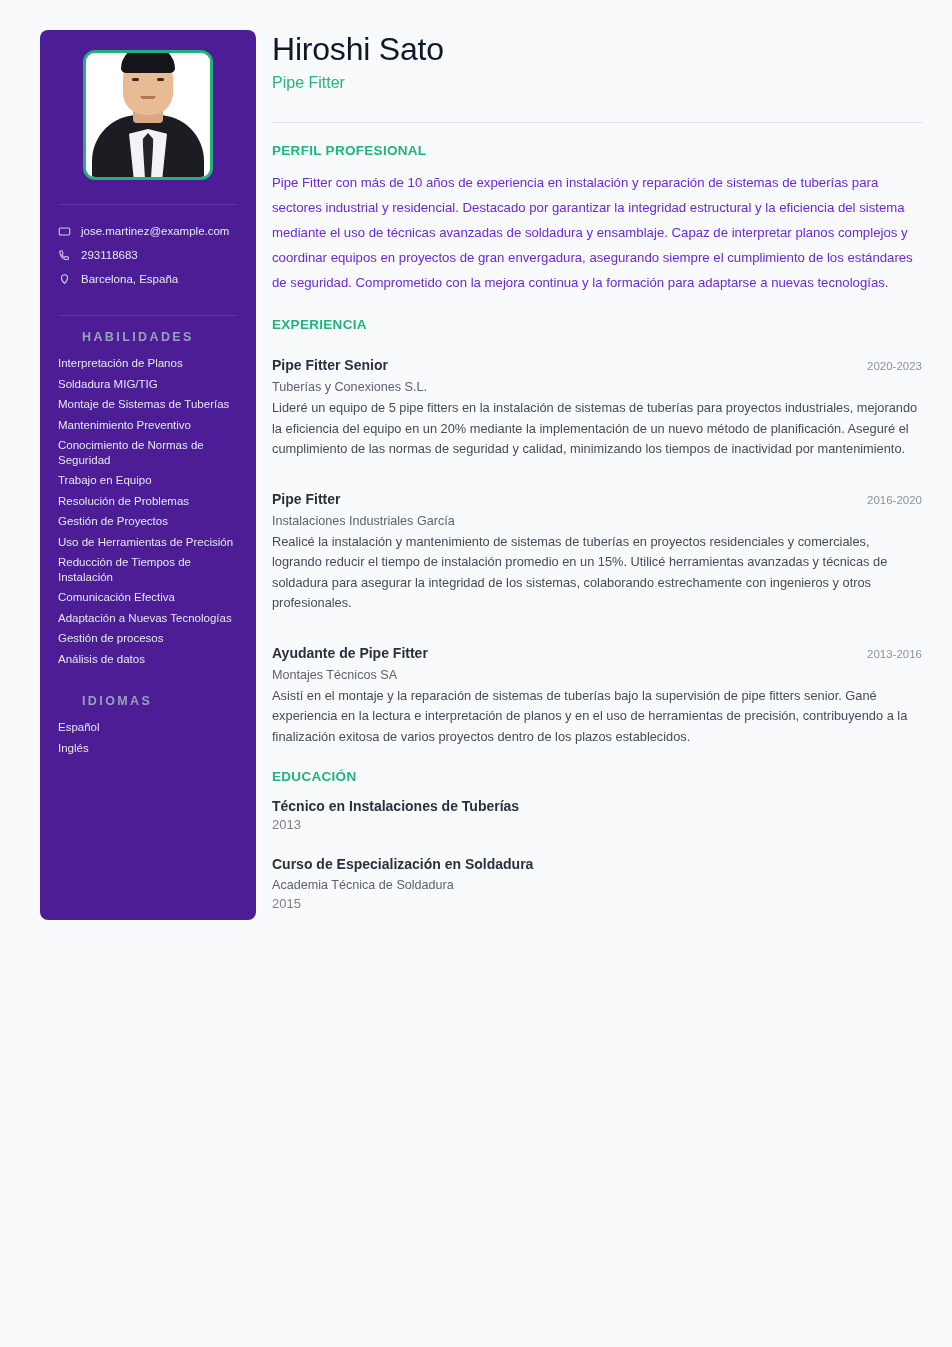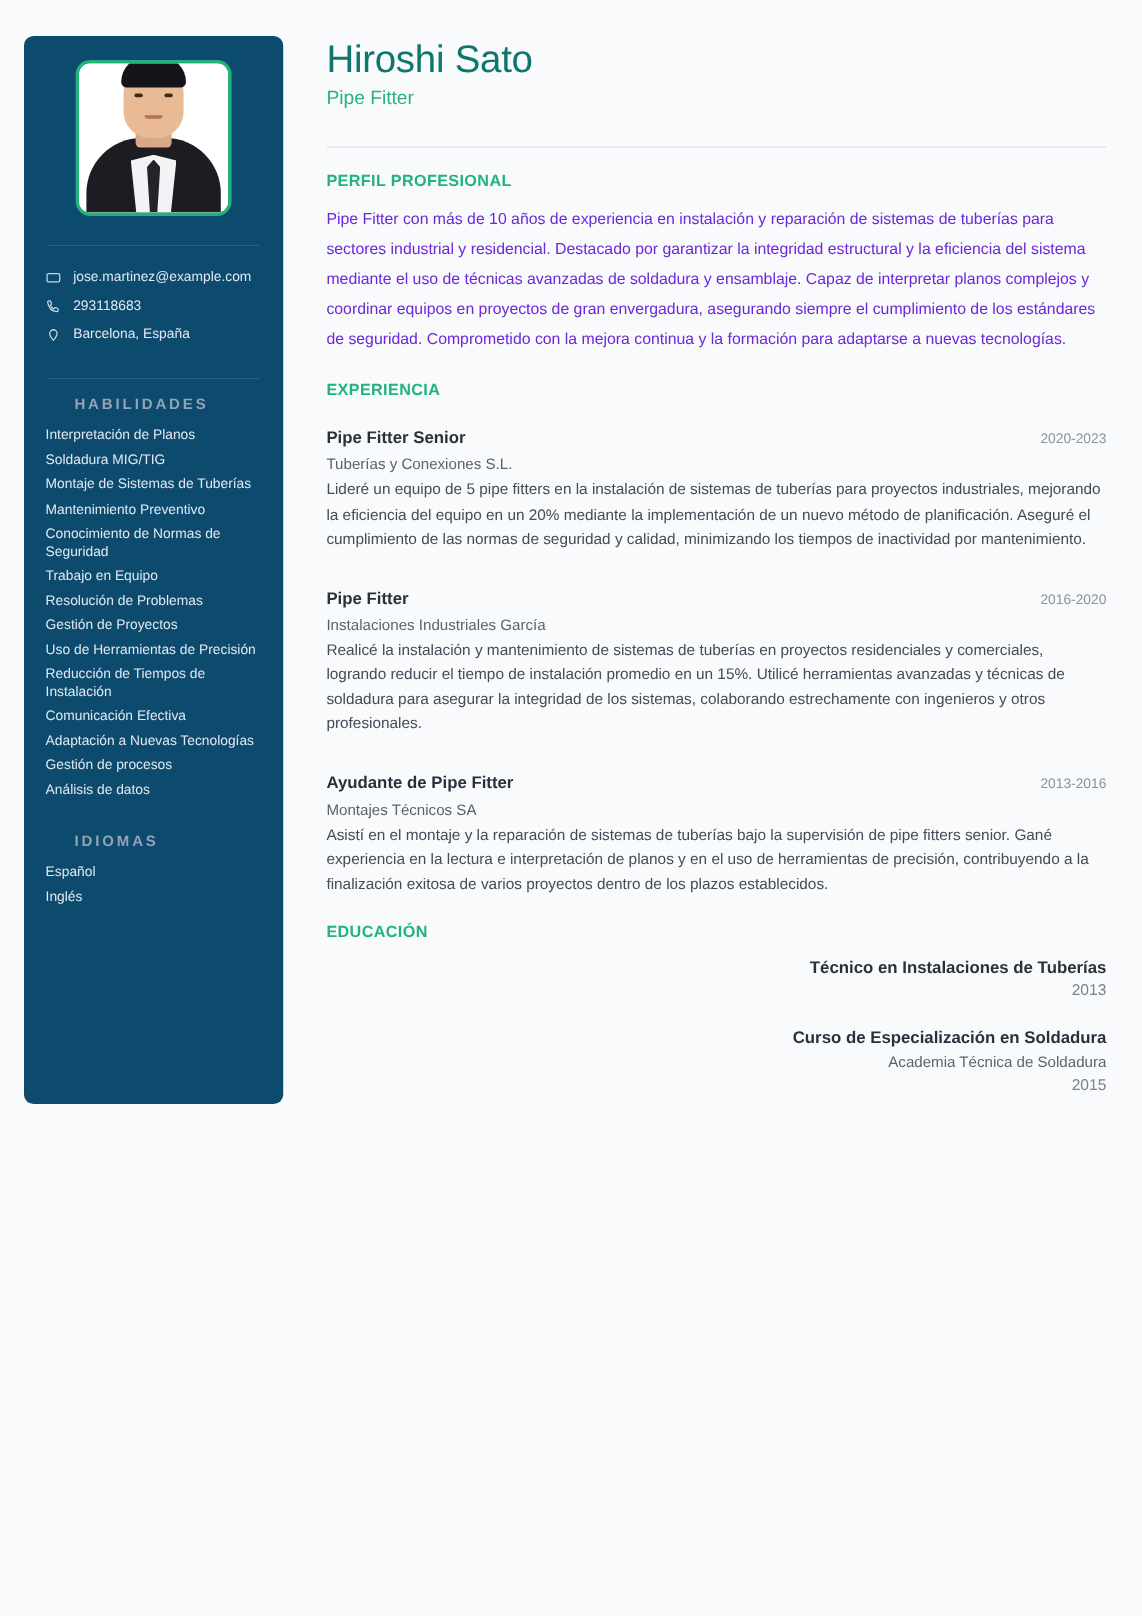--- a/index.html
+++ b/index.html
@@ -17,25 +17,25 @@
     position: relative;
     width: 952px;
     height: 1347px;
     background: #f8fafc;
     overflow: hidden;
   }
 
   
   .sidebar {
     position: absolute;
-    left: 20px;
+    left: 40px;
     top: 30px;
     width: 216px;
     height: 890px;
-    background: #0c4a6e;
+    background: #4c1d95;
     border-radius: 8px;
     padding: 18px 16px 20px 16px;
   }
 
   .photo-wrap {
     display: flex;
     justify-content: center;
     margin-top: 2px;
   }
   .photo-frame {
@@ -146,21 +146,21 @@
   .main {
     position: absolute;
     left: 272px;
     top: 30px;
     width: 650px;
   }
 
   .name {
     font-size: 32px;
     font-weight: normal;
-    color: #0f766e;
+    color: #0f172a;
     line-height: 38px;
     letter-spacing: -0.2px;
   }
   .job-title {
     color: #2bb27d;
     font-size: 16px;
     line-height: 22px;
     margin-top: 4px;
   }
 
@@ -220,21 +220,21 @@
     color: #454c57;
     line-height: 20.5px;
     margin-top: 1px;
   }
   .entry-year {
     font-size: 13px;
     color: #7b828c;
     line-height: 18px;
   }
 
-  .edu-entry { margin-bottom: 20px; text-align: right; }
+  .edu-entry { margin-bottom: 20px; }
   .edu-entry:last-child { margin-bottom: 0; }
 </style>
 </head>
 <body>
 
 <div class="page">
 
   <aside class="sidebar">
 
     <div class="photo-wrap">

